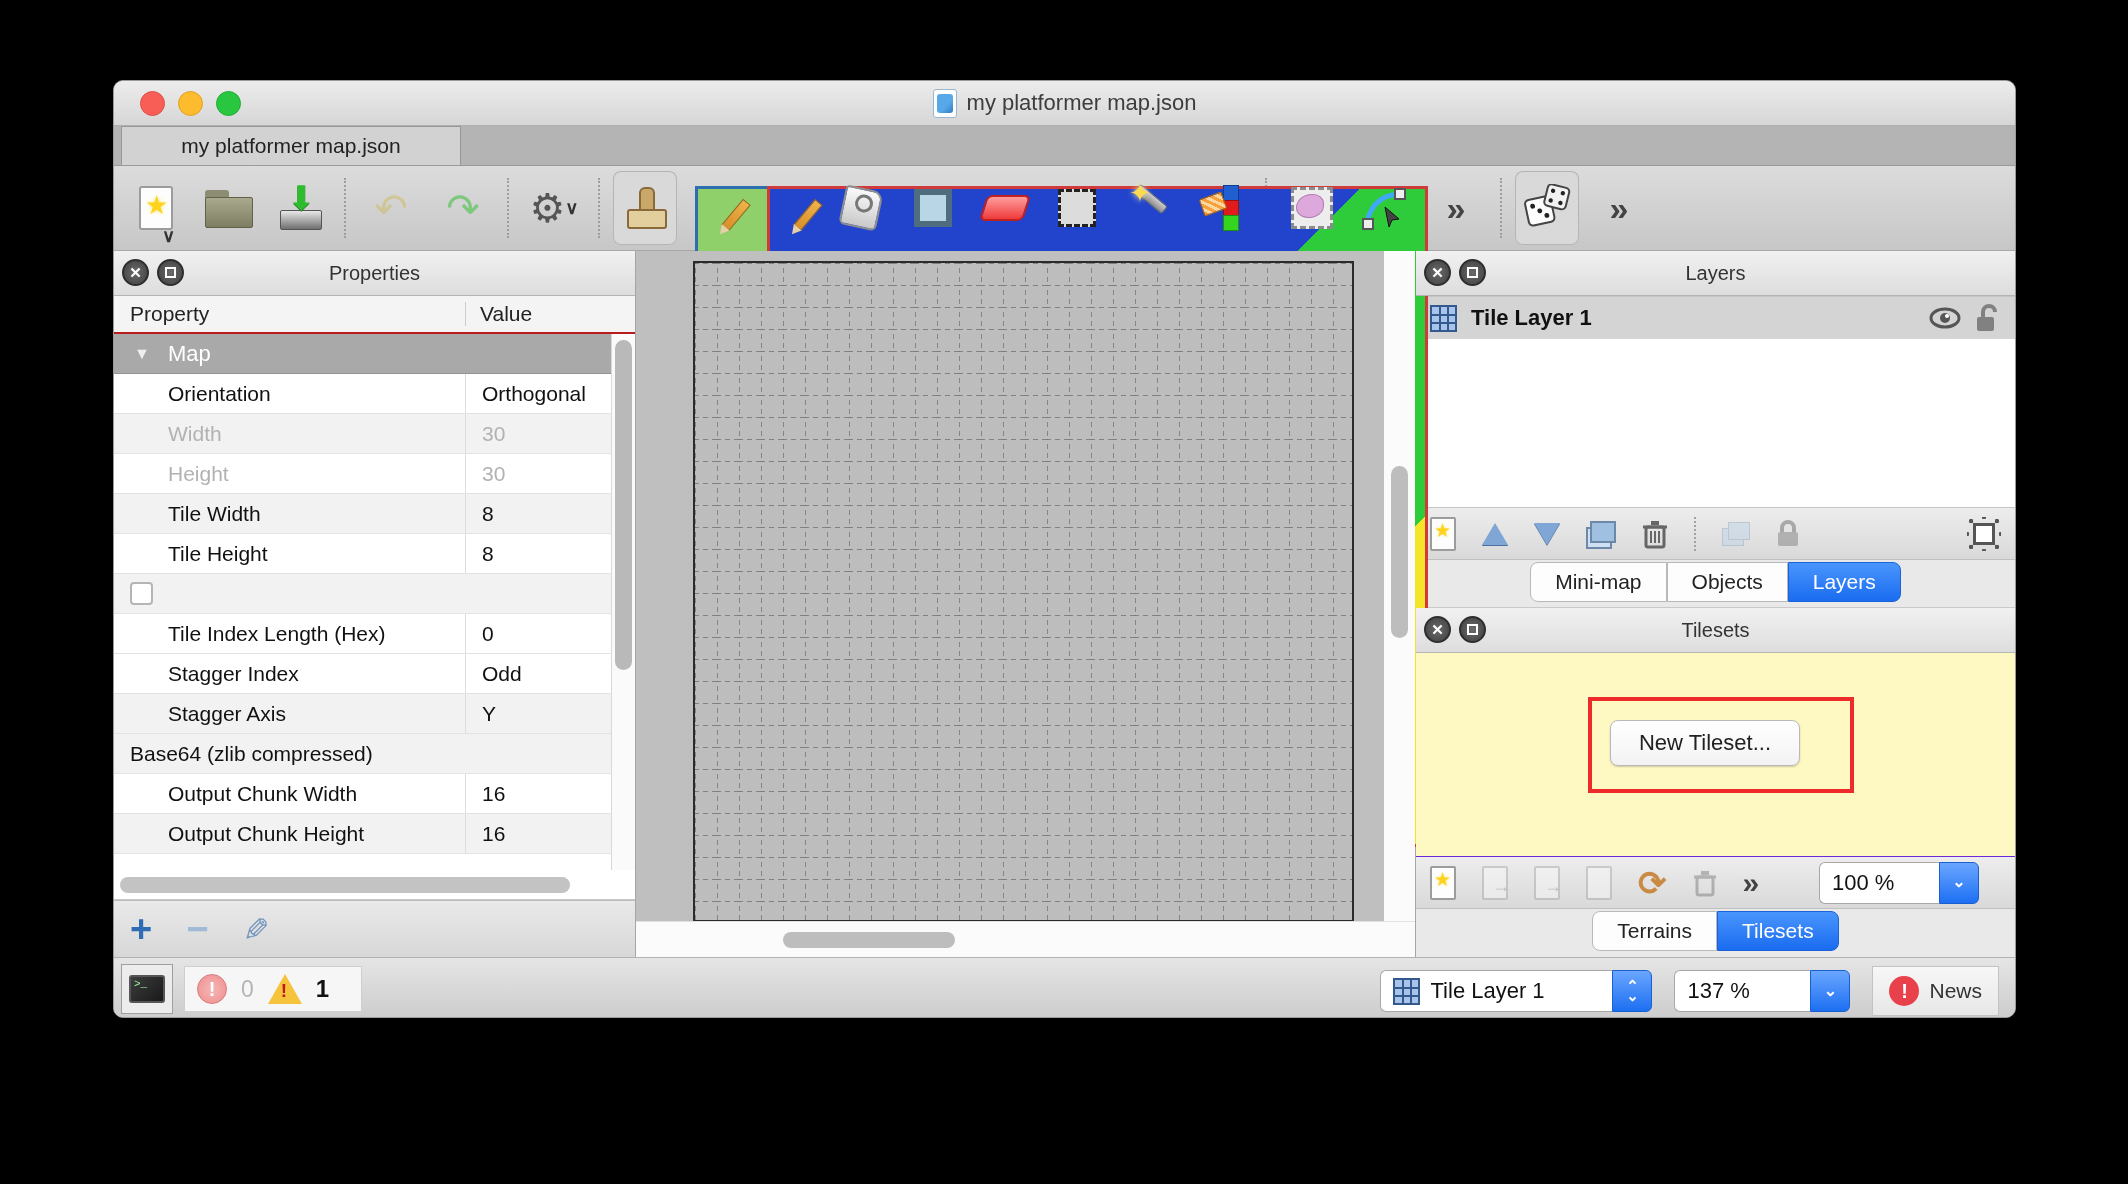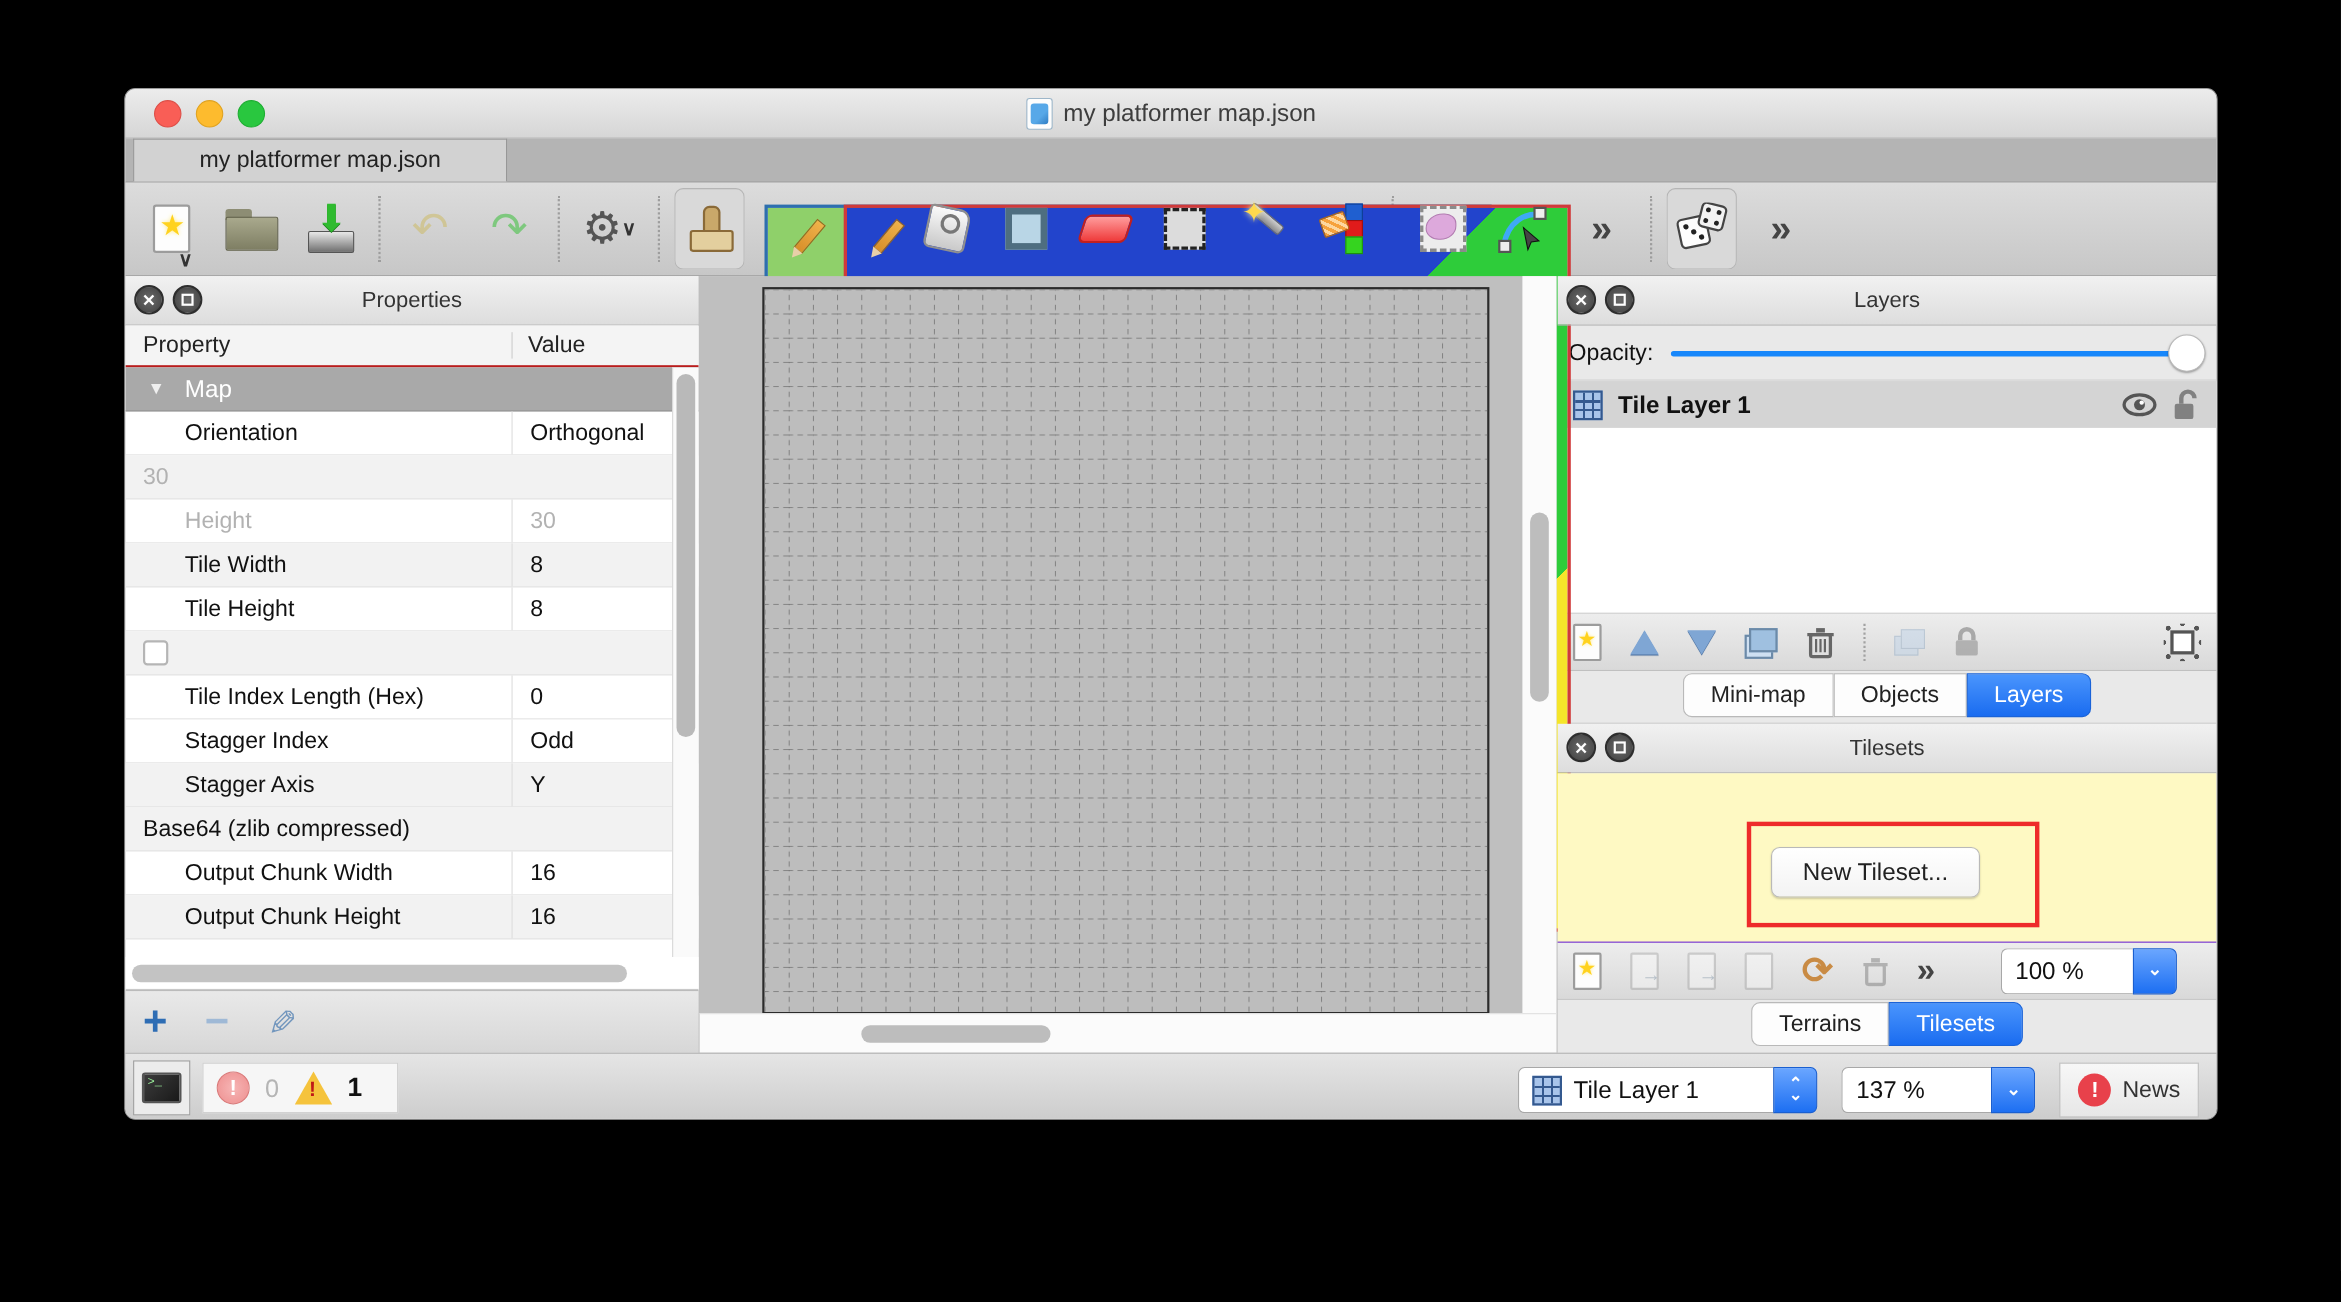--- a/index.html
+++ b/index.html
@@ -329,20 +329,21 @@
           <div class="c1">
               <span class="tri">▼</span>
               <span>Map</span>
             </div>
         </div>
         <div class="prow">
             <div class="c1">Orientation</div>
             <div class="c2">Orthogonal</div>
           </div>
         <div class="prow alt dim">
+            <div class="c1">Width</div>
             <div class="c2">30</div>
           </div>
         <div class="prow dim">
             <div class="c1">Height</div>
             <div class="c2">30</div>
           </div>
         <div class="prow alt">
             <div class="c1">Tile Width</div>
             <div class="c2">8</div>
           </div>
@@ -417,27 +418,20 @@
       <div class="dock-header">
         <div class="dock-btns">
           <div class="dock-btn">✕</div>
           <div class="dock-btn">
               <span class="sq"></span>
             </div>
         </div>
         <div class="dt">Layers</div>
       </div>
 
-      <div class="opacity-row">
-        <span>Opacity:</span>
-        <div class="slider">
-          <div class="track" style="background:#1787fb"></div>
-          <div class="handle"></div>
-        </div>
-      </div>
 
       <div class="layer-list">
         <div class="layer-row">
           <div class="grid-ico"></div>
           <div class="name">Tile Layer 1</div>
           <svg width="32" height="24">
               <ellipse cx="16" cy="12" rx="14" ry="9" fill="none" stroke="#555" stroke-width="3"></ellipse>
               <circle cx="16" cy="12" r="5" fill="#555"></circle>
               <circle cx="18" cy="10" r="2" fill="#fff"></circle>
             </svg>

